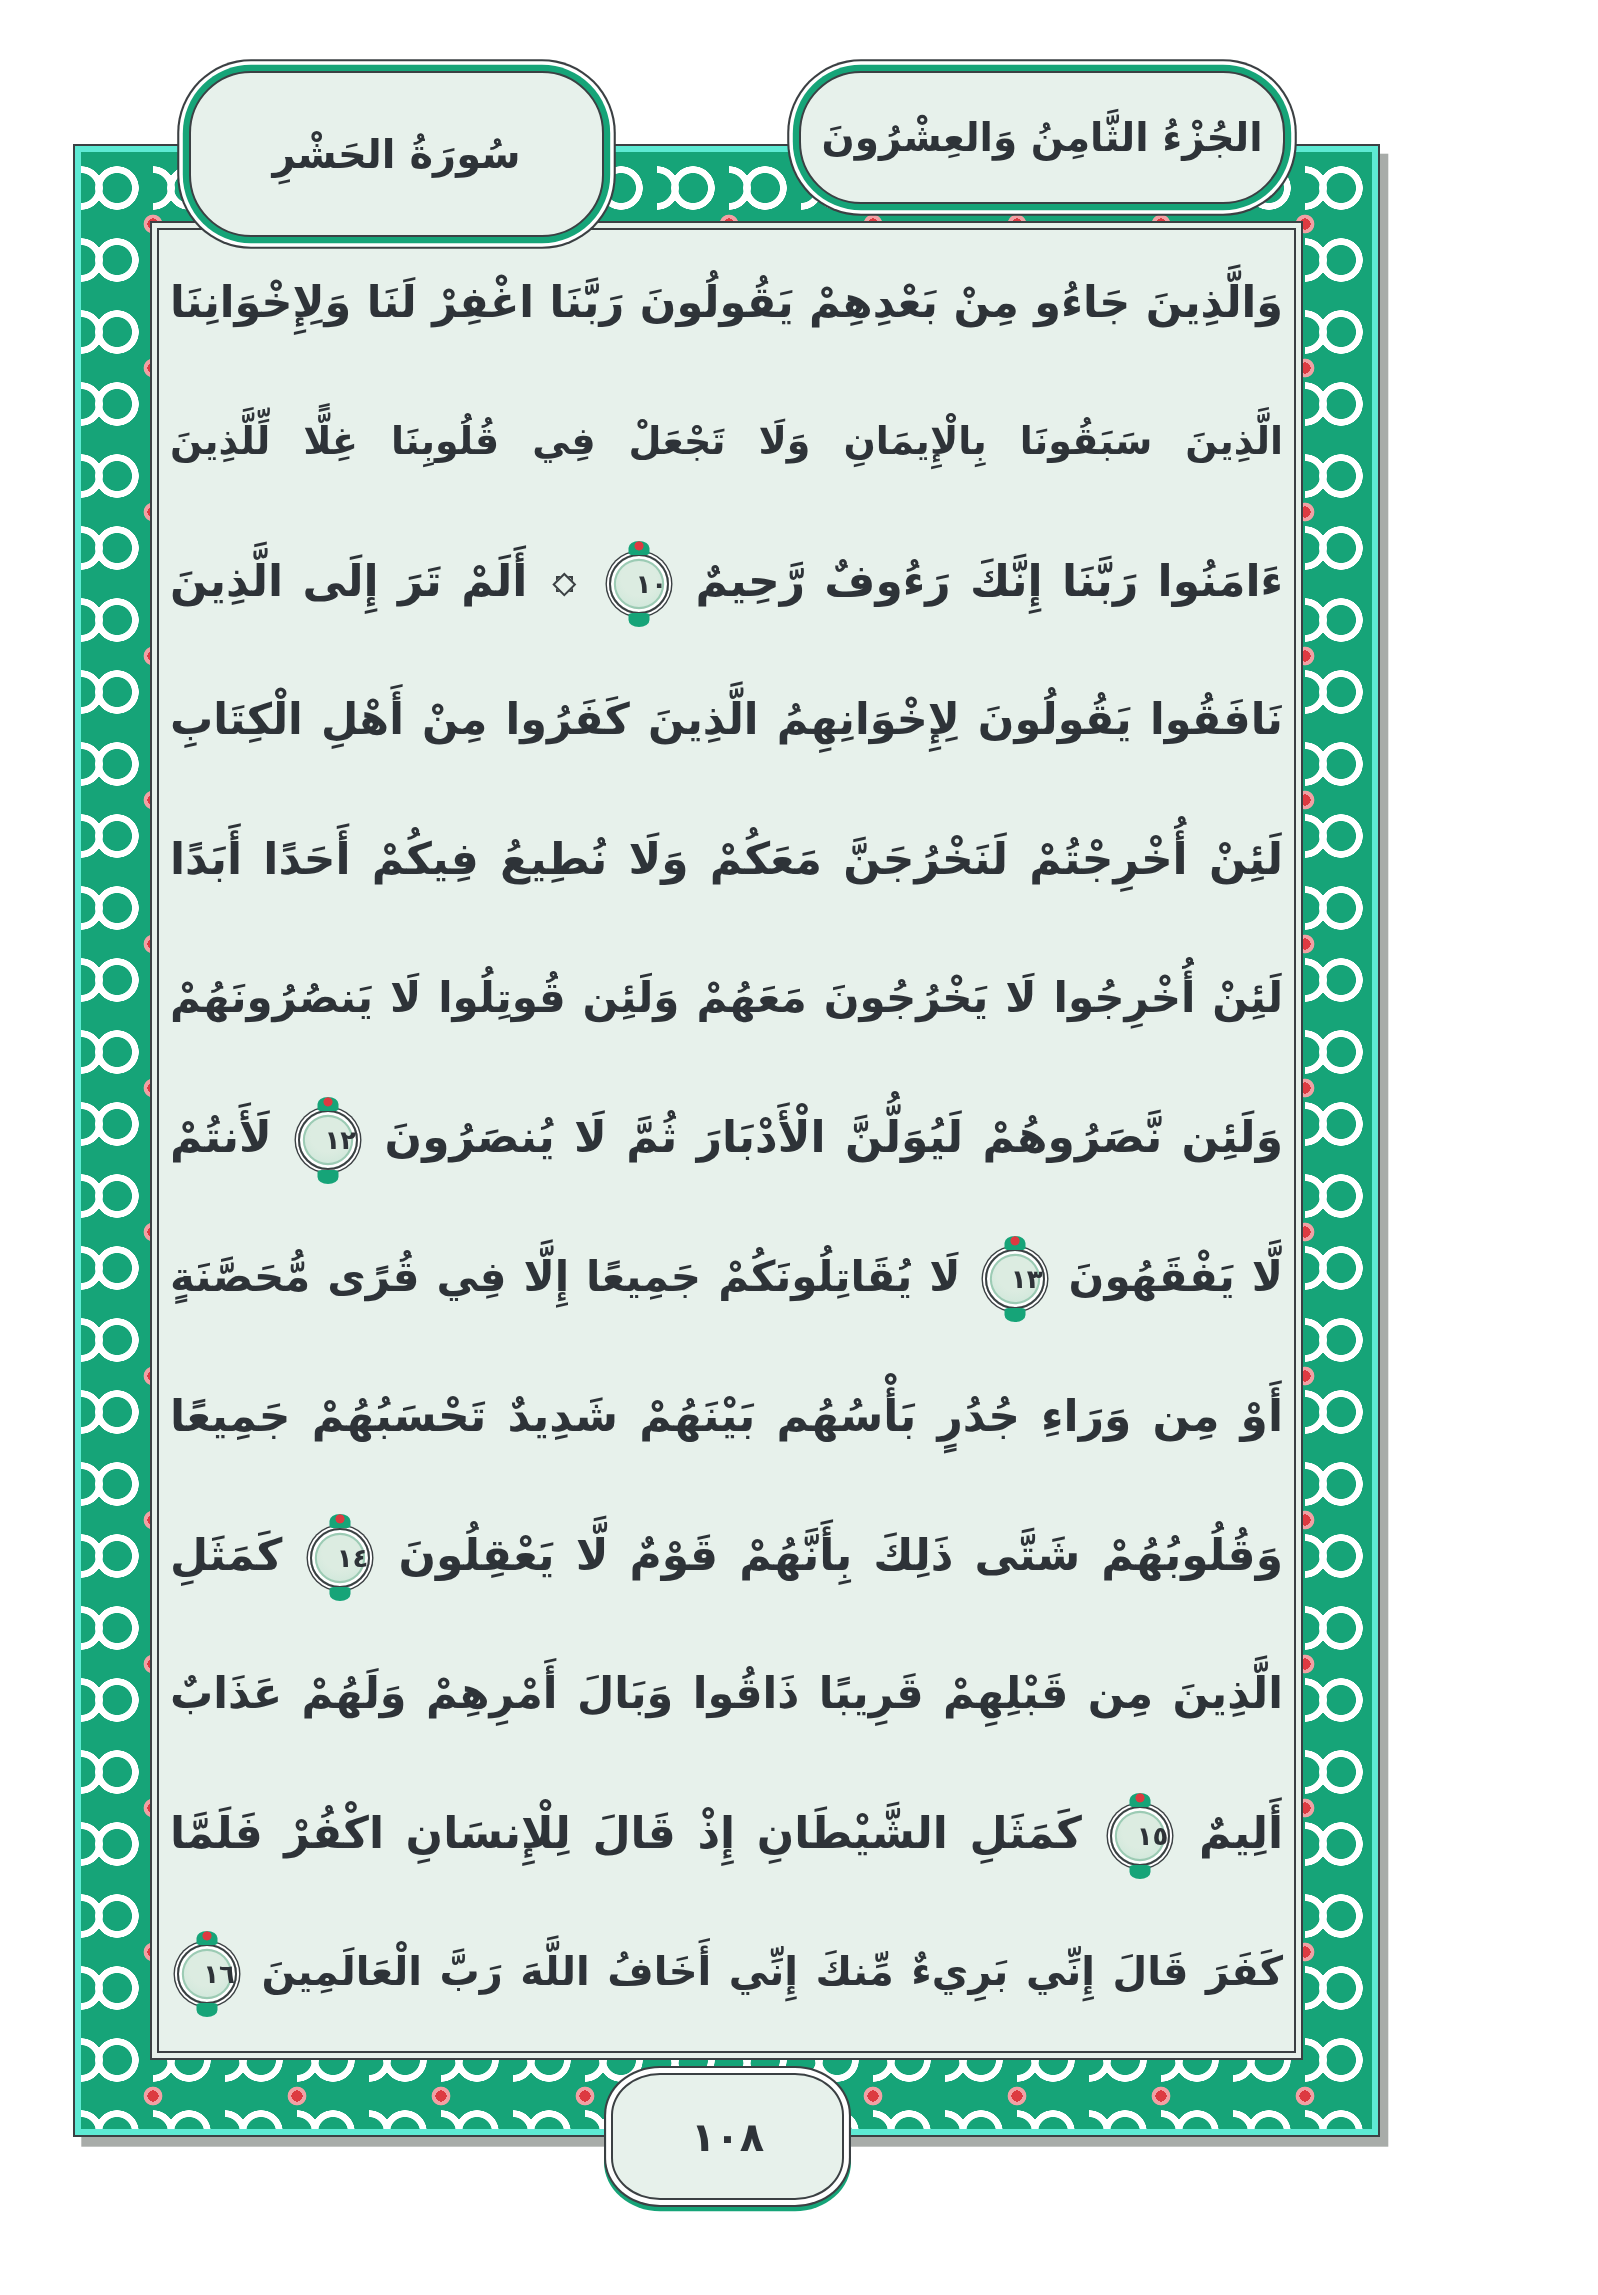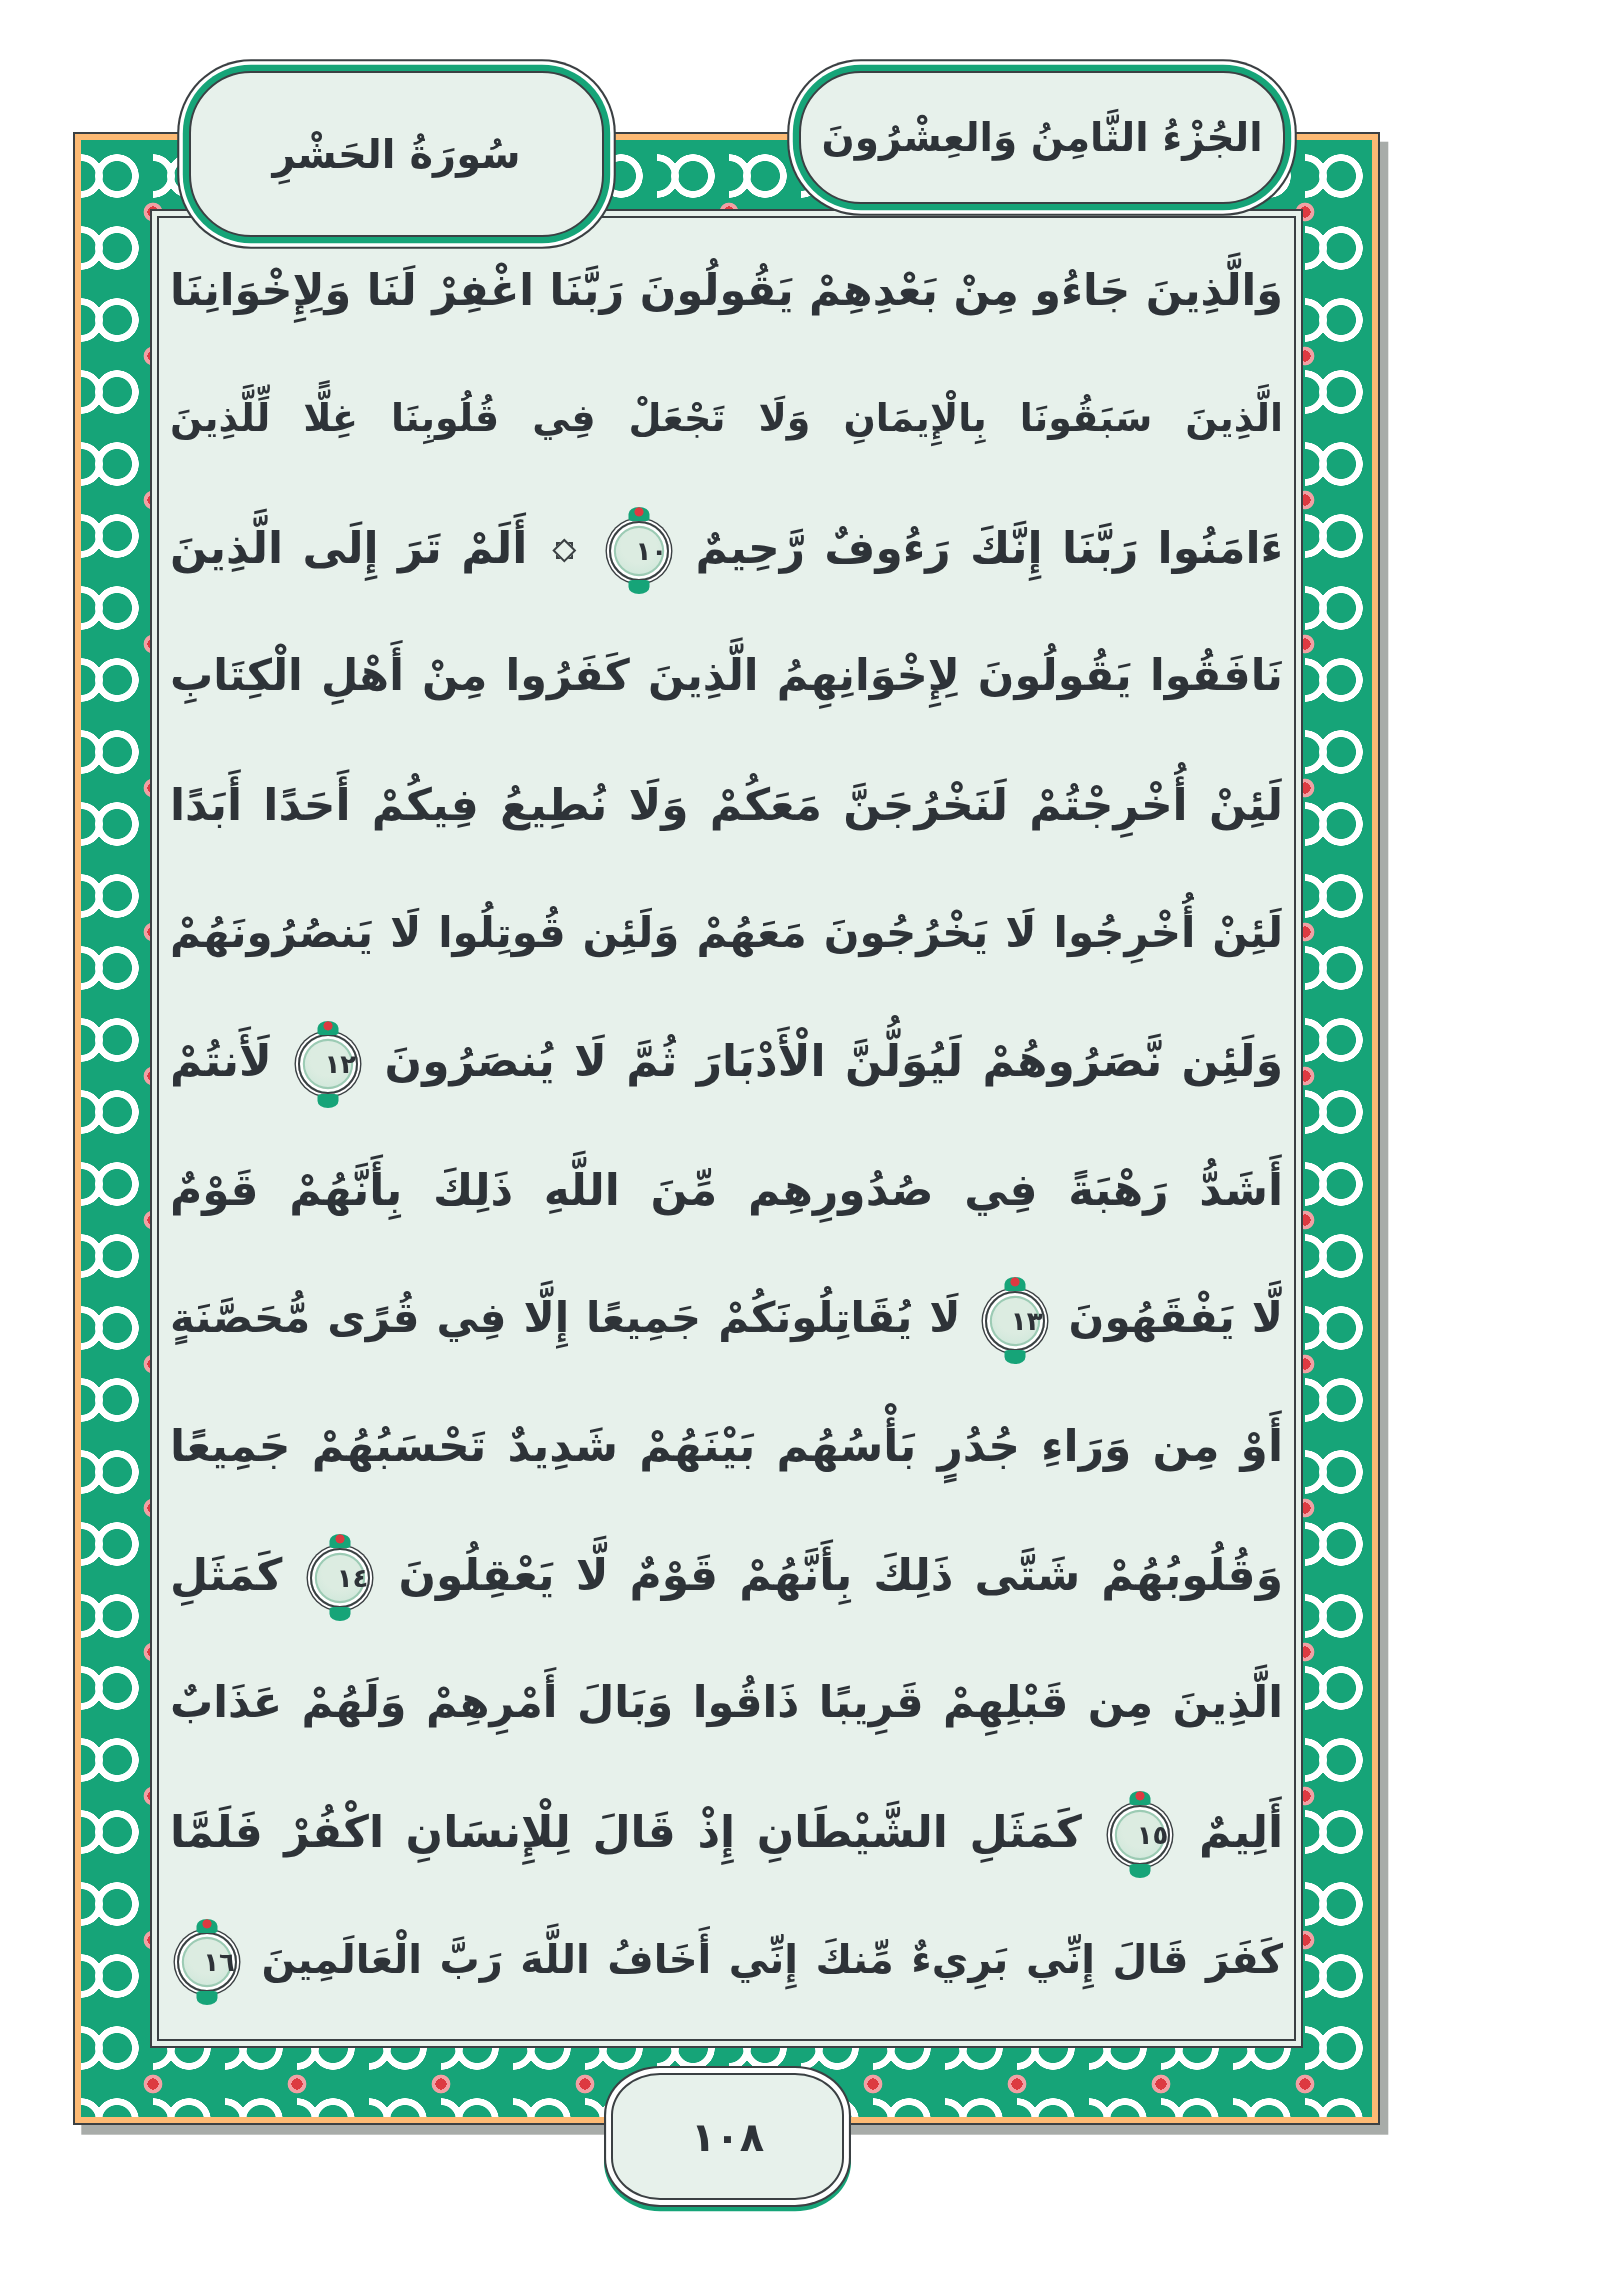--- a/index.html
+++ b/index.html
@@ -6,22 +6,22 @@
     --green:#16a478; --mint:#e7f1eb; --ink:#2e3338; --line:#3b4043;
     --red:#dd3a41; --pink:#f2a0a4; --marker:#cfe7da; --shadow:#a8aca9;
   }
   *{box-sizing:border-box;margin:0;padding:0;}
   html,body{background:#ffffff;}
   body{width:1599px;height:2295px;position:relative;overflow:hidden;
        font-family:"DejaVu Sans",sans-serif;color:var(--ink);}
   .sheet{position:absolute;inset:0;}
 
   
-  .frame{position:absolute;left:73px;top:132px;width:1307px;height:1993px;
-         background:#fdba74;border:2.8px solid var(--line);
+  .frame{position:absolute;left:73px;top:144px;width:1307px;height:1993px;
+         background:#5eead4;border:2.8px solid var(--line);
          box-shadow:8.3px 9.7px 0 var(--shadow);}
   .band{position:absolute;inset:5.6px;
         background-color:var(--green);
         background-image:
           radial-gradient(circle at 36px 36px, rgba(255,255,255,0) 0 14.6px, #ffffff 15.3px 21.5px, rgba(255,255,255,0) 22px),
           radial-gradient(circle at 0px 36px, rgba(255,255,255,0) 0 14.6px, #ffffff 15.3px 21.5px, rgba(255,255,255,0) 22px),
           radial-gradient(circle at 72px 72px, var(--red) 0 5.6px, var(--pink) 5.6px 9px, rgba(0,0,0,0) 9.7px);
         background-size:72px 72px,72px 72px,144px 144px;}
   .page-area{position:absolute;inset:75px;background:var(--mint);
              border:2.8px solid var(--line);}
@@ -91,21 +91,20 @@
     <div class="band"></div>
     <div class="page-area">
       <div class="text-block">
           <div class="qline" style="font-size: 43px;"><span class="run">وَالَّذِينَ جَاءُو مِنْ بَعْدِهِمْ يَقُولُونَ رَبَّنَا اغْفِرْ لَنَا وَلِإِخْوَانِنَا</span></div>
           <div class="qline" style="font-size: 38px;"><span class="run">الَّذِينَ سَبَقُونَا بِالْإِيمَانِ وَلَا تَجْعَلْ فِي قُلُوبِنَا غِلًّا لِّلَّذِينَ</span></div>
           <div class="qline"><span class="run">ءَامَنُوا رَبَّنَا إِنَّكَ رَءُوفٌ رَّحِيمٌ</span> <span class="vmark">١٠</span> <span class="rub"></span> <span class="run">أَلَمْ تَرَ إِلَى الَّذِينَ</span></div>
           <div class="qline" style="font-size: 43px;"><span class="run">نَافَقُوا يَقُولُونَ لِإِخْوَانِهِمُ الَّذِينَ كَفَرُوا مِنْ أَهْلِ الْكِتَابِ</span></div>
           <div class="qline"><span class="run">لَئِنْ أُخْرِجْتُمْ لَنَخْرُجَنَّ مَعَكُمْ وَلَا نُطِيعُ فِيكُمْ أَحَدًا أَبَدًا</span></div>
           <div class="qline" style="font-size: 42px;"><span class="run">لَئِنْ أُخْرِجُوا لَا يَخْرُجُونَ مَعَهُمْ وَلَئِن قُوتِلُوا لَا يَنصُرُونَهُمْ</span></div>
           <div class="qline"><span class="run">وَلَئِن نَّصَرُوهُمْ لَيُوَلُّنَّ الْأَدْبَارَ ثُمَّ لَا يُنصَرُونَ</span> <span class="vmark">١٢</span> <span class="run">لَأَنتُمْ</span></div>
-          <div class="qline"><span class="run">أَشَدُّ رَهْبَةً فِي صُدُورِهِم مِّنَ اللَّهِ ذَلِكَ بِأَنَّهُمْ قَوْمٌ</span></div>
           <div class="qline" style="font-size: 42px;"><span class="run">لَّا يَفْقَهُونَ</span> <span class="vmark">١٣</span> <span class="run">لَا يُقَاتِلُونَكُمْ جَمِيعًا إِلَّا فِي قُرًى مُّحَصَّنَةٍ</span></div>
           <div class="qline"><span class="run">أَوْ مِن وَرَاءِ جُدُرٍ بَأْسُهُم بَيْنَهُمْ شَدِيدٌ تَحْسَبُهُمْ جَمِيعًا</span></div>
           <div class="qline"><span class="run">وَقُلُوبُهُمْ شَتَّى ذَلِكَ بِأَنَّهُمْ قَوْمٌ لَّا يَعْقِلُونَ</span> <span class="vmark">١٤</span> <span class="run">كَمَثَلِ</span></div>
           <div class="qline" style="font-size: 43px;"><span class="run">الَّذِينَ مِن قَبْلِهِمْ قَرِيبًا ذَاقُوا وَبَالَ أَمْرِهِمْ وَلَهُمْ عَذَابٌ</span></div>
           <div class="qline"><span class="run">أَلِيمٌ</span> <span class="vmark">١٥</span> <span class="run">كَمَثَلِ الشَّيْطَانِ إِذْ قَالَ لِلْإِنسَانِ اكْفُرْ فَلَمَّا</span></div>
           <div class="qline" style="font-size: 40px;"><span class="run">كَفَرَ قَالَ إِنِّي بَرِيءٌ مِّنكَ إِنِّي أَخَافُ اللَّهَ رَبَّ الْعَالَمِينَ</span> <span class="vmark">١٦</span></div>
         </div>
     </div>
   </div>
 

